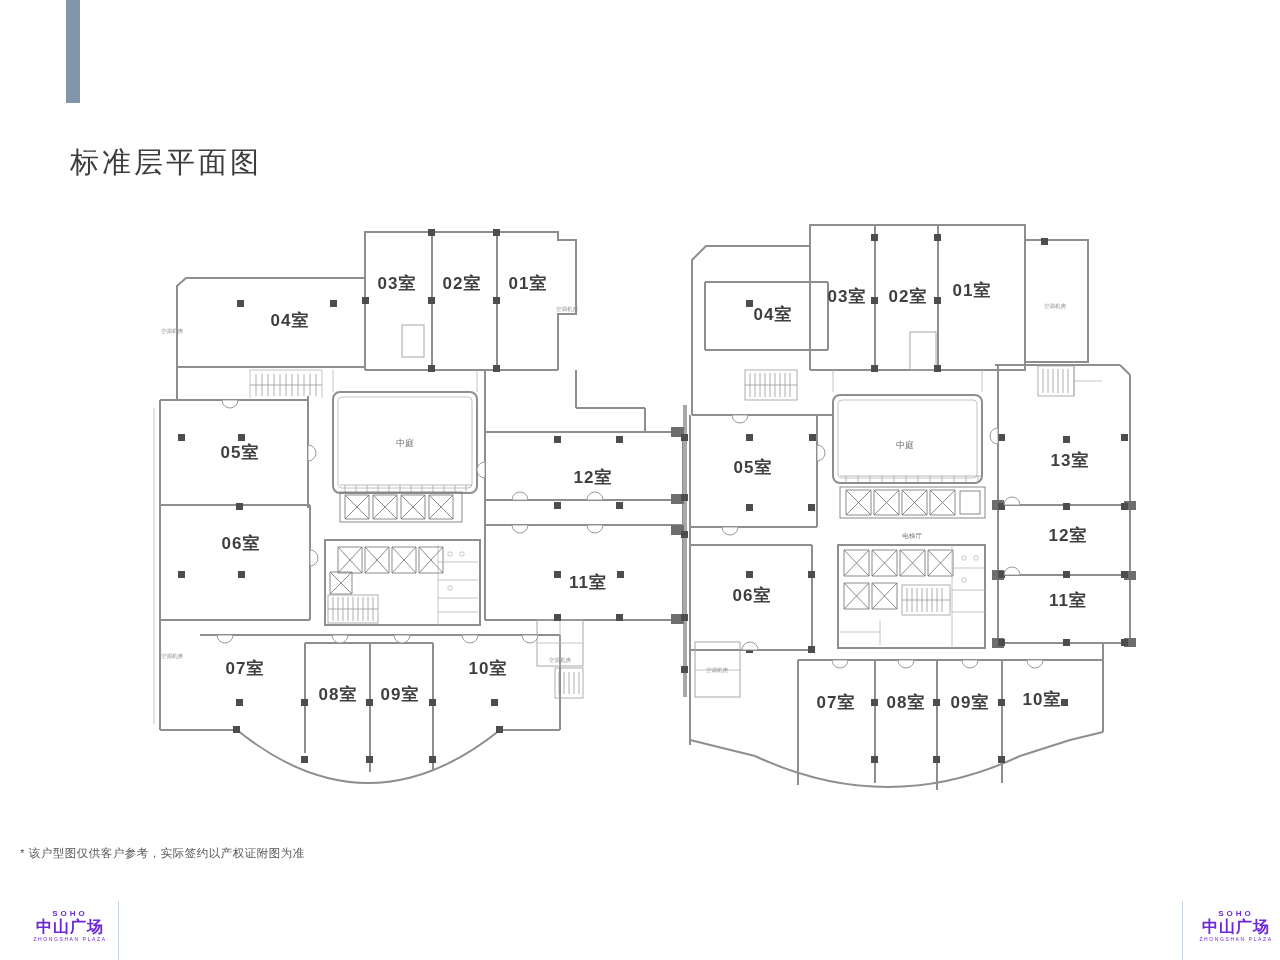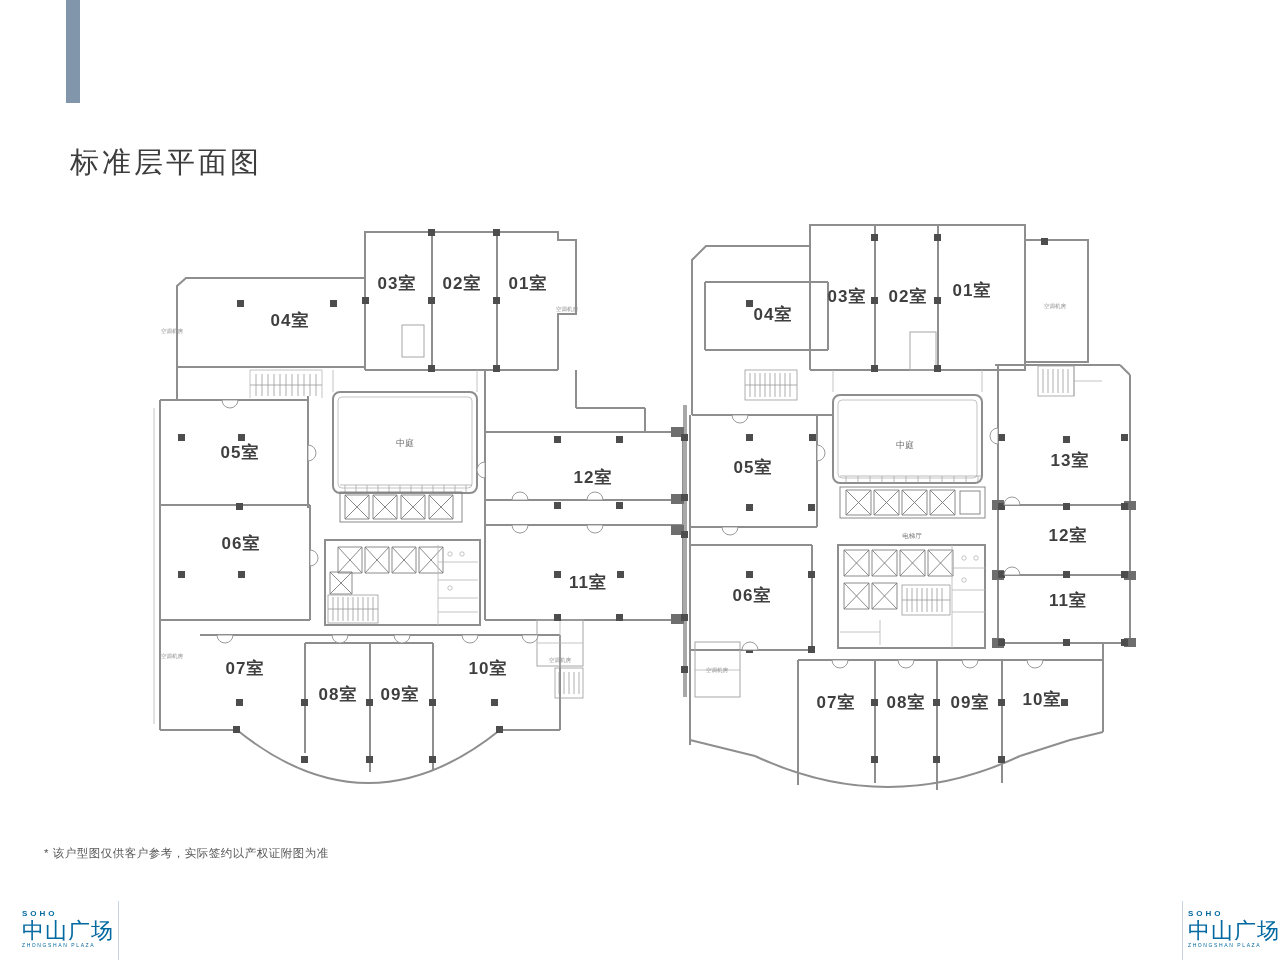--- a/index.html
+++ b/index.html
@@ -2,24 +2,24 @@
 <html><head>
 <meta charset="utf-8">
 <style>
   html,body{margin:0;padding:0;}
   body{width:1280px;height:960px;background:#ffffff;position:relative;overflow:hidden;
        font-family:"Liberation Sans","DejaVu Sans",sans-serif;}
   .accent-bar{position:absolute;left:66px;top:0;width:14px;height:103px;background:#8195ab;}
   .page-title{position:absolute;left:70px;top:124px;font-size:29px;color:#3d3d3d;
        letter-spacing:3px;font-weight:500;}
   .plan-svg{position:absolute;left:140px;top:200px;}
-  .footnote{position:absolute;left:44px;top:846px;font-size:11.5px;color:#585858;letter-spacing:.5px;}
-  .logo{position:absolute;width:96px;color:#0369a1;line-height:1.15;}
+  .footnote{position:absolute;left:20px;top:846px;font-size:11.5px;color:#585858;letter-spacing:.5px;}
+  .logo{position:absolute;width:96px;text-align:center;color:#6d28d9;line-height:1.15;}
   .logo .brand{font-size:8px;font-weight:bold;letter-spacing:3px;}
-  .logo .name{font-size:22px;font-weight:normal;letter-spacing:1px;}
+  .logo .name{font-size:16px;font-weight:bold;letter-spacing:1px;}
   .logo .sub{font-size:5px;letter-spacing:1.6px;}
   .logo-divider{position:absolute;top:901px;width:1px;height:59px;background:#c9d6e2;}
   
   .w2{stroke:#8e8e8e;stroke-width:2;fill:none;}
   .w1{stroke:#a6a6a6;stroke-width:1;fill:none;}
   .wl{stroke:#b5b5b5;stroke-width:.8;fill:none;}
   .joint{stroke:#a8a8a8;stroke-width:4;fill:none;}
   .cols{fill:#4d4d4d;stroke:none;}
   .chunk{fill:#6e6e6e;stroke:none;}
   .elev{stroke:#7d7d7d;stroke-width:.9;fill:none;}

